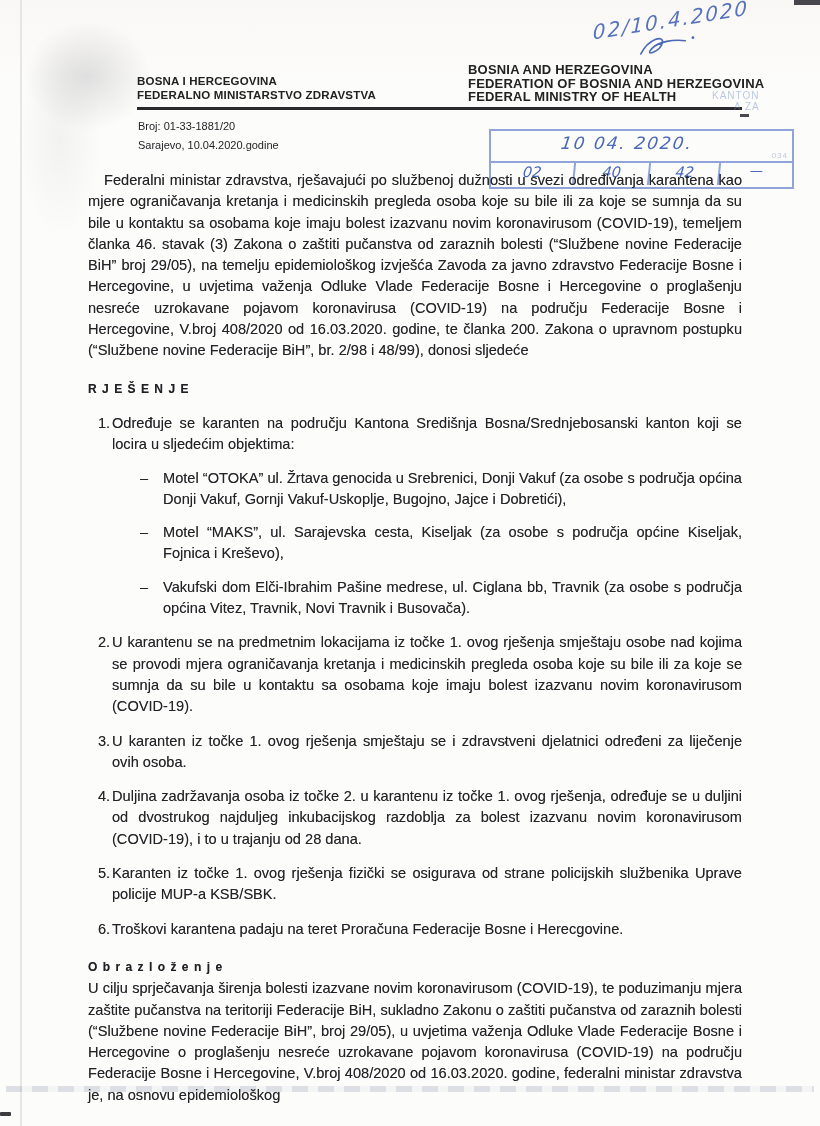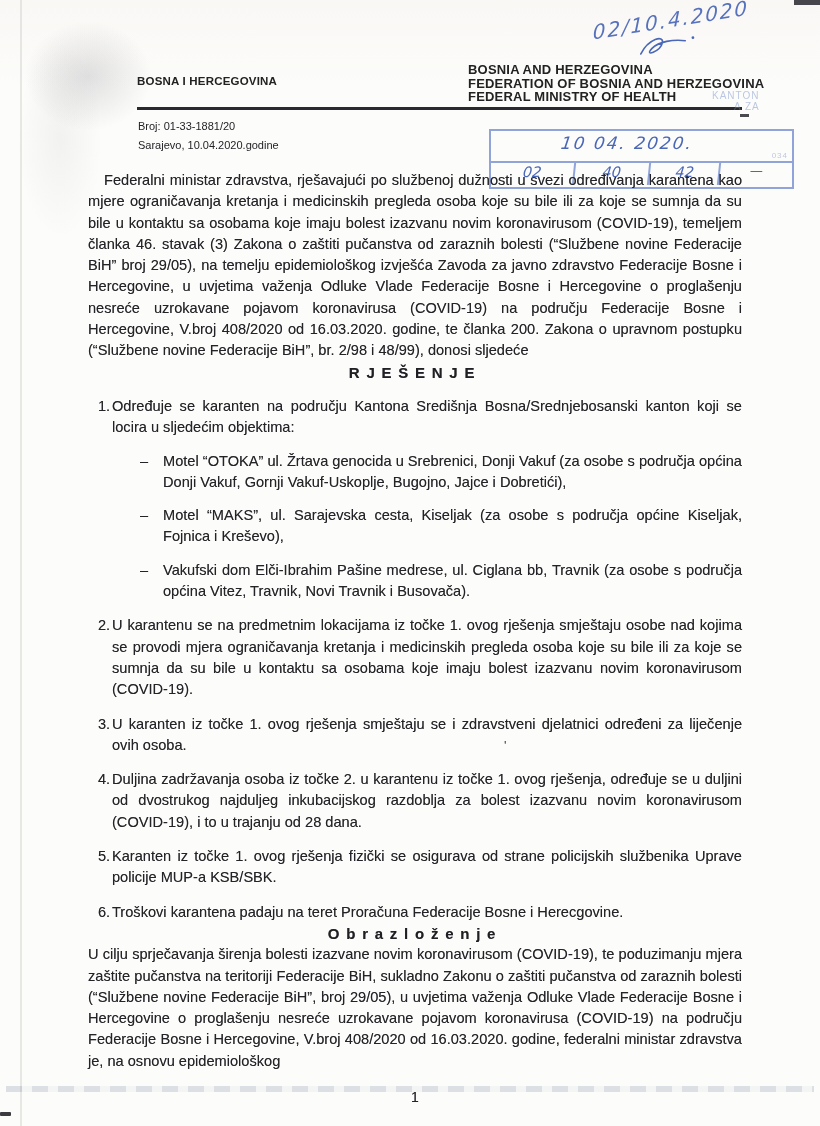--- a/index.html
+++ b/index.html
@@ -60,21 +60,21 @@
   .stamp-row2{display:grid;grid-template-columns:28% 25% 23% 24%;height:22px;}
   .stamp-cell{border-right:2px solid rgba(110,135,205,.75);text-align:center;font-size:14.5px;
     transform:skewX(-6deg);padding-top:1px;}
   .stamp-cell:last-child{border-right:none;font-size:13px;padding-top:0;}
 
   
   .content{position:absolute;left:88px;top:170px;width:654px;font-size:14.6px;line-height:21.3px;
     color:#242428;text-shadow:0 0 .4px rgba(40,40,45,.5);}
   .para{text-align:justify;}
   .indent{text-indent:16px;}
-  .doc-title{text-align:center;font-weight:bold;font-size:15px;letter-spacing:.45em;margin-top:0;color:#1f1f24;}
+  .doc-title{text-align:left;font-weight:bold;font-size:12px;letter-spacing:.45em;margin-top:17px;color:#1f1f24;}
   .doc-item{display:flex;margin-top:13px;}
   .doc-item .num{flex:0 0 24px;padding-left:10px;box-sizing:border-box;}
   .doc-item .itxt{flex:1;text-align:justify;}
   .loc{display:flex;margin-left:52px;margin-top:12px;}
   .loc .dash{flex:0 0 23px;}
   .loc .itxt{flex:1;text-align:justify;}
   .pagenum{text-align:center;margin-top:15px;font-size:14px;}
 </style>
 </head>
 <body>
@@ -91,20 +91,21 @@
   <div class="hand hw-top">02/10.4.2020</div>
   <div class="hw-flourish">
     <svg width="66" height="26" viewBox="0 0 66 26">
       <path d="M4 18 C 14 4, 30 2, 27 10 C 24 18, 6 22, 16 14 C 24 8, 38 8, 50 11" fill="none" stroke="#4a67b8" stroke-width="1.6" stroke-linecap="round"></path>
       <circle cx="58" cy="9" r="1.4" fill="#4a67b8"></circle>
     </svg>
   </div>
 
   <div class="hdr-left">
     <div>BOSNA I HERCEGOVINA</div>
+    <div>FEDERALNO MINISTARSTVO ZDRAVSTVA</div>
   </div>
   <div class="hdr-right">
     <div>BOSNIA AND HERZEGOVINA</div>
     <div>FEDERATION OF BOSNIA AND HERZEGOVINA</div>
     <div>FEDERAL MINISTRY OF HEALTH</div>
   </div>
   <div class="rule"></div>
   <div class="faint-stamp fs1">KANTON</div>
   <div class="faint-stamp fs2">A ZA</div>
 

